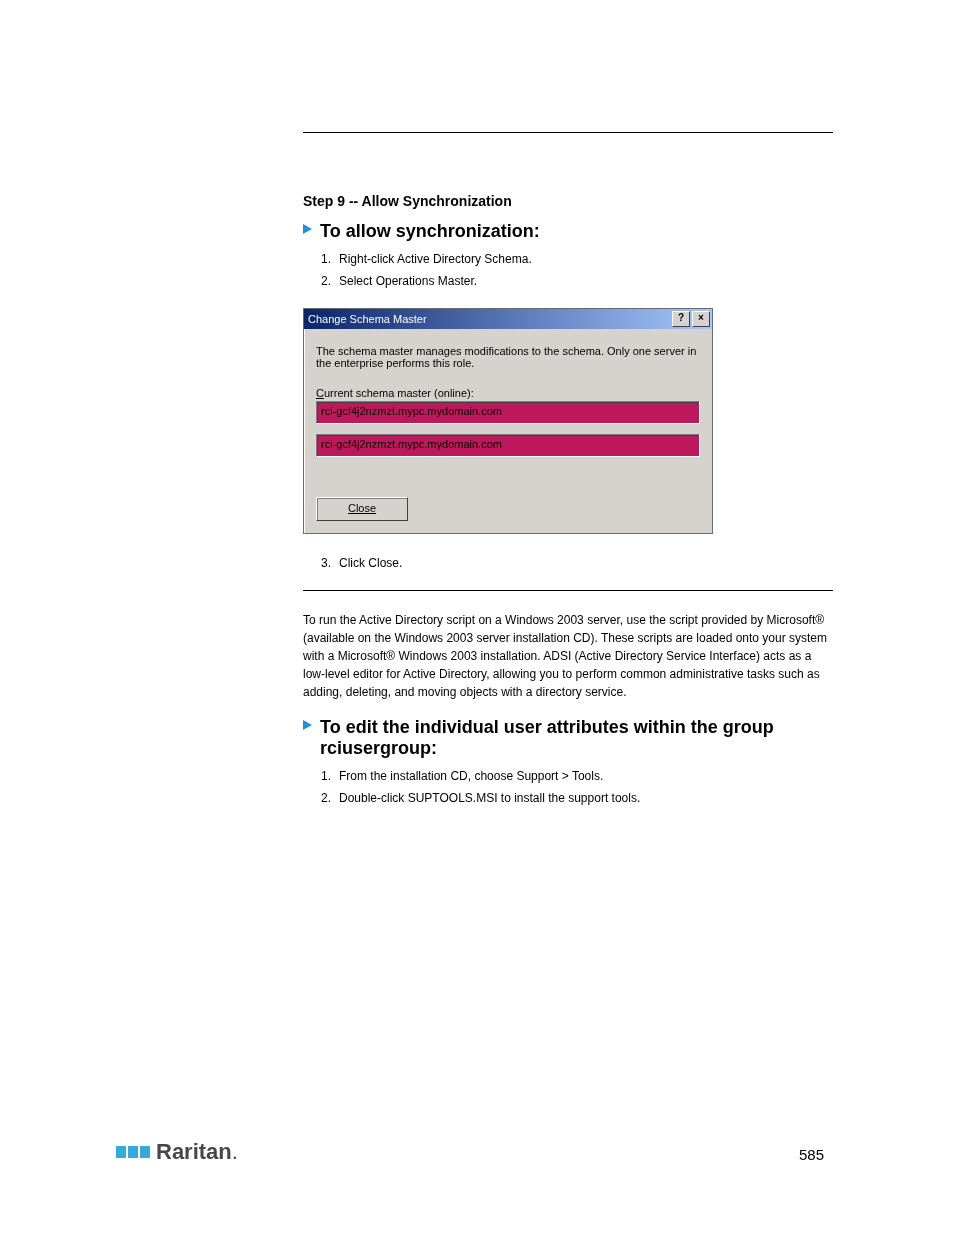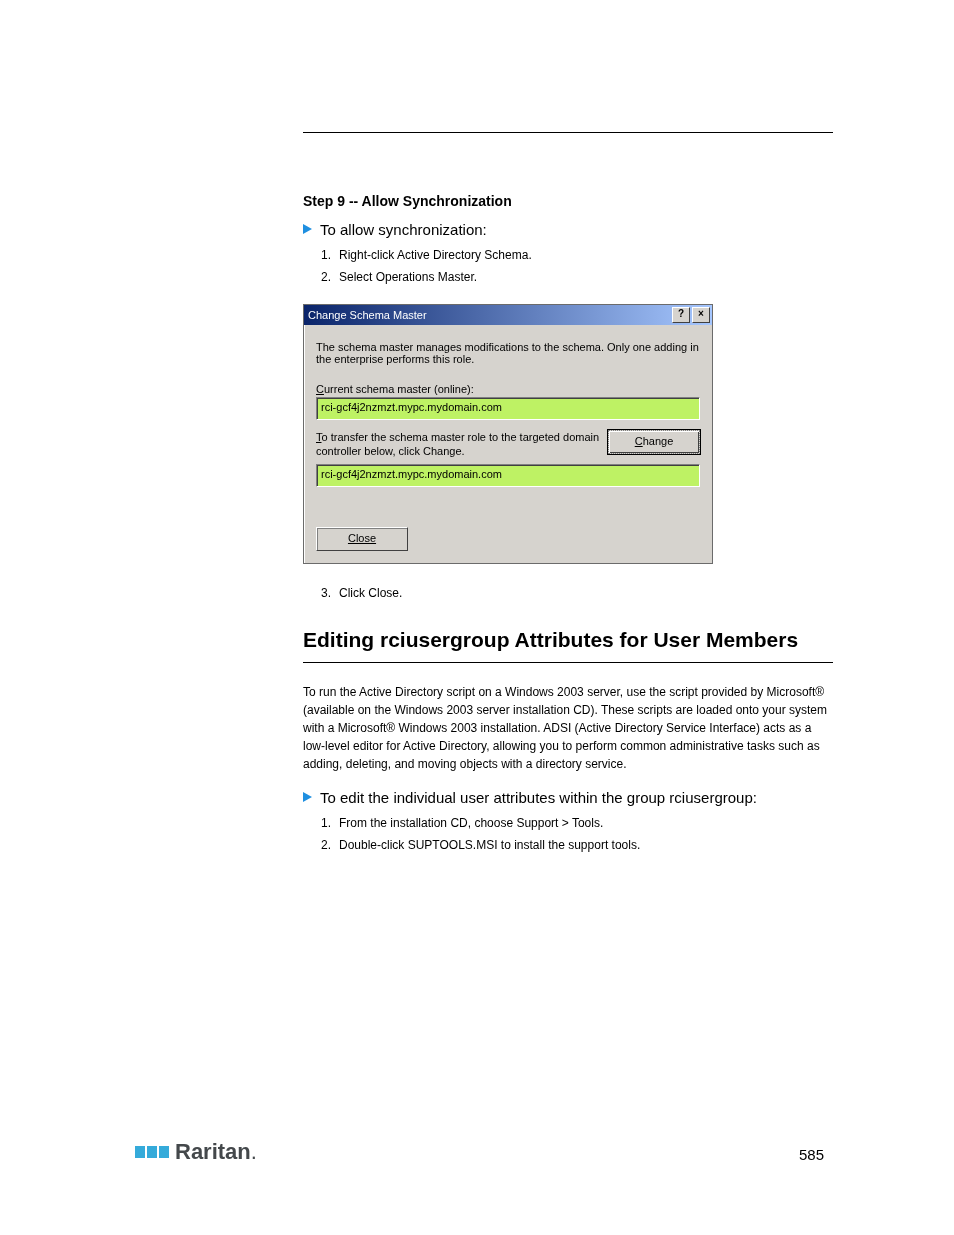--- a/index.html
+++ b/index.html
@@ -45,22 +45,22 @@
   .blue-arrow {
     display: inline-block;
     width: 0; height: 0;
     margin-top: 3px;
     margin-right: 8px;
     border-top: 5px solid transparent;
     border-bottom: 5px solid transparent;
     border-left: 9px solid #1f8fe0;
   }
   .arrow-text {
-    font-weight: normal;
-    font-size: 15px;
+    font-weight: bold;
+    font-size: 18px;
   }
   .step-list {
     list-style: none;
     padding: 0;
     margin: 8px 0 18px 18px;
     font-size: 12px;
     line-height: 1.5;
   }
   .step-list li {
     margin-bottom: 4px;
@@ -113,21 +113,21 @@
     font-family: Arial;
   }
   .dialog-body {
     padding: 10px 12px 12px 12px;
   }
   .dlabel {
     margin: 6px 0 2px 0;
     color: #000;
   }
   .ro-field {
-    background: #bef264;
+    background: #be185d;
     border-top: 1px solid #808080;
     border-left: 1px solid #808080;
     border-right: 1px solid #fff;
     border-bottom: 1px solid #fff;
     box-shadow: inset 1px 1px 0 #404040;
     padding: 2px 4px;
     height: 17px;
     line-height: 15px;
     color: #000;
     margin-bottom: 10px;
@@ -179,21 +179,21 @@
   }
   .section-hr {
     border: none;
     border-top: 1px solid #000;
     margin: 10px 0 20px 0;
   }
 
   
   .footer-logo {
     position: absolute;
-    left: 135px;
+    left: 116px;
     bottom: 70px;
     display: flex;
     align-items: center;
   }
   .footer-logo .glyphs {
     display: flex;
     gap: 2px;
     margin-right: 6px;
   }
   .footer-logo .g {
@@ -240,43 +240,38 @@
       <li><span class="num">2.</span><span>Select Operations Master.</span></li>
     </ol>
 
     <div class="win-dialog">
       <div class="titlebar">
         <span class="title-text">Change Schema Master</span>
         <span class="tbtn">?</span>
         <span class="tbtn">×</span>
       </div>
       <div class="dialog-body">
-        <div class="dlabel">The schema master manages modifications to the schema. Only one adding in the enterprise performs this role.</div>
+        <div class="dlabel">The schema master manages modifications to the schema. Only one server in the enterprise performs this role.</div>
 
         <div class="dlabel underline-first" style="margin-top:18px">Current schema master (online):</div>
         <div class="ro-field">rci-gcf4j2nzmzt.mypc.mydomain.com</div>
 
-        <div class="transfer-row">
-          <div class="dlabel underline-first">To transfer the schema master role to the targeted domain controller below, click Change.</div>
-          <div class="winbtn default underline-first">Change</div>
-        </div>
 
         <div class="ro-field" style="margin-top:6px">rci-gcf4j2nzmzt.mypc.mydomain.com</div>
 
         <div class="btn-row-right">
           <div class="winbtn">Close</div>
         </div>
       </div>
     </div>
 
     <ol class="step-list" start="3" style="margin-top:16px">
       <li><span class="num">3.</span><span>Click Close.</span></li>
     </ol>
 
-    <div class="section-heading">Editing rciusergroup Attributes for User Members</div>
     <hr class="section-hr">
 
     <div class="para">To run the Active Directory script on a Windows 2003 server, use the script provided by Microsoft® (available on the Windows 2003 server installation CD). These scripts are loaded onto your system with a Microsoft® Windows 2003 installation. ADSI (Active Directory Service Interface) acts as a low-level editor for Active Directory, allowing you to perform common administrative tasks such as adding, deleting, and moving objects with a directory service.</div>
 
     <div class="arrow-row" style="margin-top:10px">
       <span class="blue-arrow"></span>
       <span class="arrow-text">To edit the individual user attributes within the group rciusergroup:</span>
     </div>
 
     <ol class="step-list">

